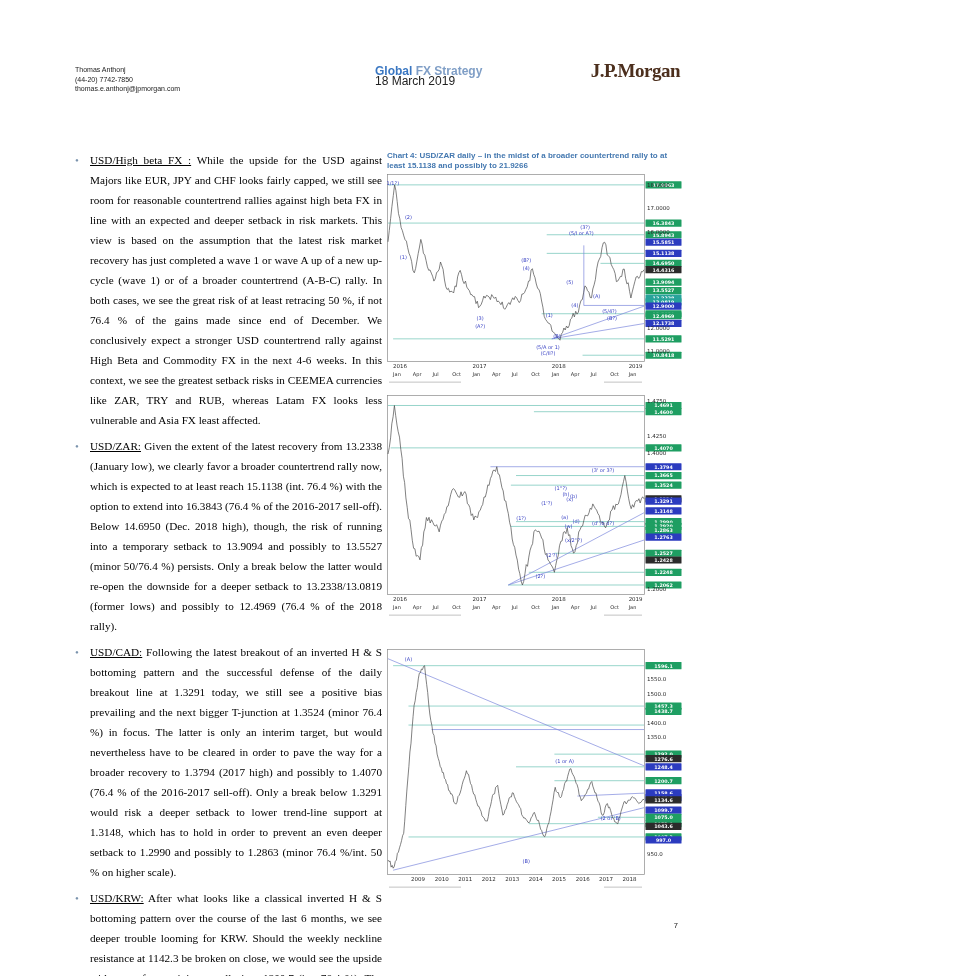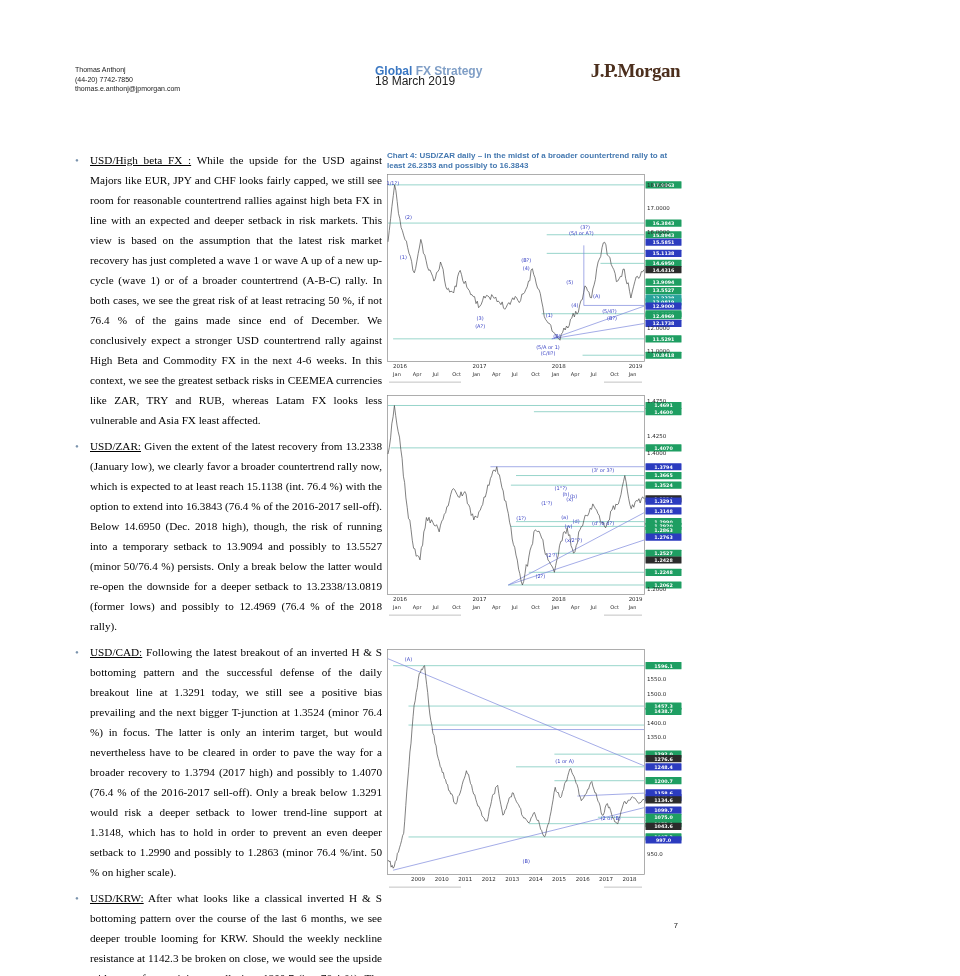--- a/index.html
+++ b/index.html
@@ -62,21 +62,21 @@
   <div class="logo">J.P.Morgan</div>
 
   <ul class="bullets">
     <li><span class="lead">USD/High beta FX :</span><span> While the upside for the USD against Majors like EUR, JPY and CHF looks fairly capped, we still see room for reasonable countertrend  rallies against high beta FX in line with an expected and deeper setback in risk markets. This view is based on the assumption that the latest risk market recovery has just completed a wave 1 or wave A up of a new up-cycle (wave 1) or of a broader countertrend (A-B-C) rally. In both cases, we see the great risk of at least retracing 50 %, if not 76.4 % of the gains made since end of December. We conclusively expect a stronger USD countertrend rally against High Beta and Commodity FX in the next 4-6 weeks. In this context, we see the greatest setback risks in CEEMEA currencies like ZAR, TRY and RUB, whereas Latam FX looks less vulnerable and Asia FX least affected.</span></li>
     <li><span class="lead">USD/ZAR:</span><span> Given the extent of the latest recovery from 13.2338 (January low), we clearly favor a broader countertrend rally now, which is expected to at least reach 15.1138 (int. 76.4 %) with the option to extend into 16.3843 (76.4 % of the 2016-2017 sell-off). Below 14.6950 (Dec. 2018 high), though, the risk of running into a temporary setback to 13.9094 and possibly to 13.5527 (minor 50/76.4 %) persists. Only a break below the latter would re-open the downside for a deeper setback to 13.2338/13.0819 (former lows) and possibly to 12.4969 (76.4 % of the 2018 rally).</span></li>
     <li><span class="lead">USD/CAD:</span><span> Following the latest breakout of an inverted H &amp; S bottoming pattern and the successful defense of the daily breakout line at 1.3291 today,  we still see a positive bias prevailing and the next bigger T-junction at 1.3524 (minor 76.4 %) in focus. The latter is only an interim target, but would nevertheless have to be cleared in order to pave the way for a broader recovery to 1.3794 (2017 high) and possibly to 1.4070 (76.4 % of the 2016-2017 sell-off). Only a break below 1.3291 would risk a deeper setback to lower trend-line support at 1.3148, which has to hold in order to prevent an even deeper setback to 1.2990 and possibly to 1.2863 (minor 76.4 %/int. 50 % on higher scale).</span></li>
     <li><span class="lead">USD/KRW:</span><span> After what looks like a classical inverted H &amp; S bottoming pattern over the course of the last 6 months, we see deeper trouble looming for KRW. Should the weekly neckline resistance at 1142.3 be broken on close, we would see the upside wide open for a minimum rally into 1200.7 (int. 76.4 %). The latter looks like an interim target only, as the bigger picture favors a much broader C-wave recovery to 1292 (C = A) with the option to extend to 1440/57 (internal wave 3 projection/76.4 %). Only a failure to clear 1142.3 would leave the door for an intermediate setback to 1099.7 (int. 50 %) or to 1086/1075 (left shoulder/int. 76.4 %) open.</span></li>
   </ul>
 
   <div class="chart-block" style="top:151px">
-    <div class="chart-title">Chart 4: USD/ZAR daily – in the midst of a broader countertrend rally to at least 26.2353 and possibly to 16.3843</div>
+    <div class="chart-title">Chart 4: USD/ZAR daily – in the midst of a broader countertrend rally to at least 15.1138 and possibly to 21.9266</div>
     <div class="chart-canvas" id="chart-0"><svg width="296" height="212" viewBox="0 0 296 212">
           <rect x="0.5" y="1.5" width="257" height="187" fill="#ffffff" stroke="#8a8a8a" stroke-width="0.7"></rect>
           <line x1="1" y1="11.865153846153815" x2="257" y2="11.865153846153815" stroke="#53b8a8" stroke-width="0.6"></line>
           <line x1="1" y1="50.066692307692286" x2="257" y2="50.066692307692286" stroke="#53b8a8" stroke-width="0.6"></line>
           <line x1="159.72" y1="61.751307692307684" x2="257" y2="61.751307692307684" stroke="#53b8a8" stroke-width="0.6"></line>
           <line x1="159.72" y1="80.36323076923077" x2="257" y2="80.36323076923077" stroke="#53b8a8" stroke-width="0.6"></line>
           <line x1="213.48" y1="90.34999999999998" x2="257" y2="90.34999999999998" stroke="#53b8a8" stroke-width="0.6"></line>
           <line x1="154.6" y1="140.73692307692303" x2="257" y2="140.73692307692303" stroke="#53b8a8" stroke-width="0.6"></line>
           <line x1="6.12" y1="165.84453846153846" x2="257" y2="165.84453846153846" stroke="#53b8a8" stroke-width="0.6"></line>
           <line x1="195.56" y1="182.234" x2="257" y2="182.234" stroke="#53b8a8" stroke-width="0.6"></line>

